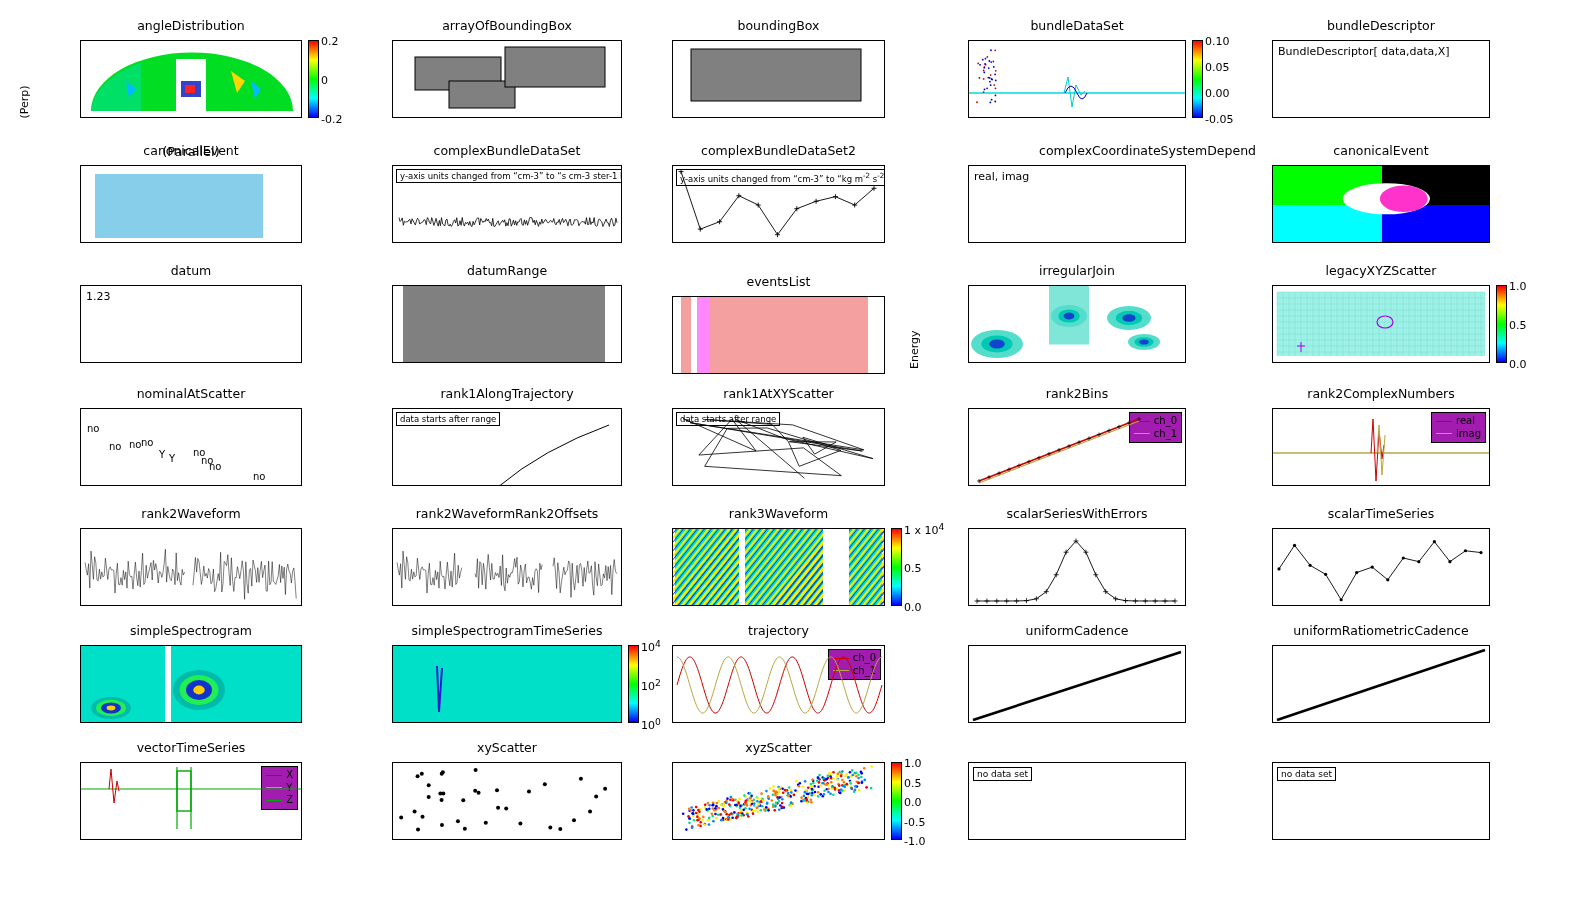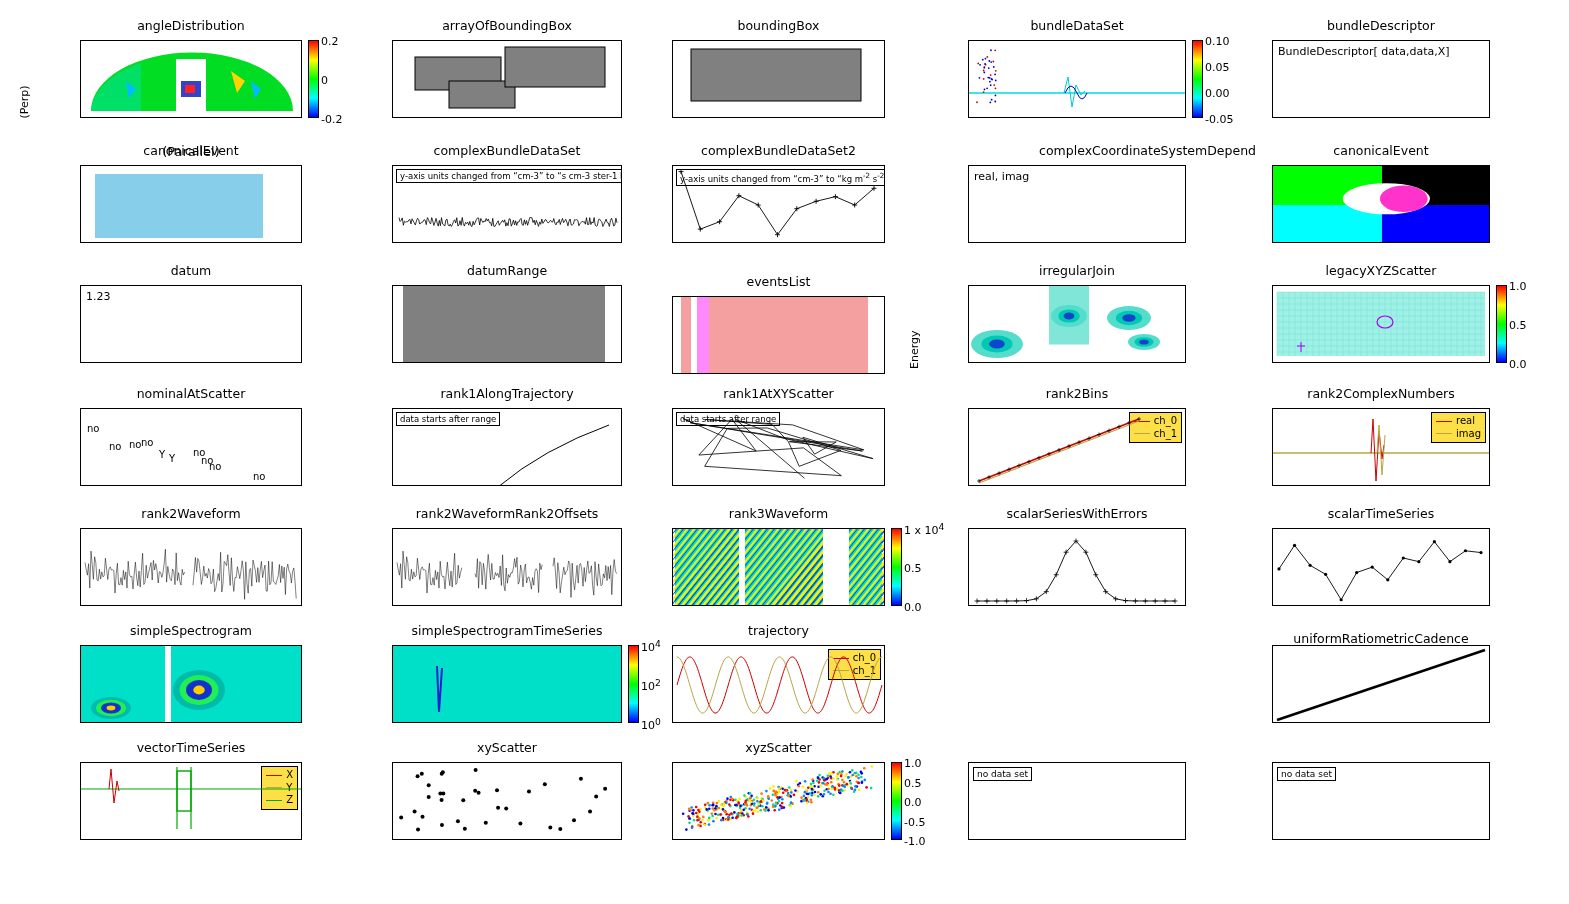--- a/index.html
+++ b/index.html
@@ -5,21 +5,21 @@
   html,body{margin:0;padding:0;background:#ffffff;}
   body{width:1569px;height:904px;font-family:"DejaVu Sans",sans-serif;color:#000;overflow:hidden;}
   #grid{position:relative;width:1569px;height:904px;}
   .cell{position:absolute;}
   .title{position:absolute;left:0;right:0;top:0;text-align:center;font-size:12.5px;color:#000;white-space:nowrap;}
   .plotbox{position:absolute;border:1px solid #000;background:#fff;box-sizing:border-box;overflow:hidden;}
   .ylabel{position:absolute;font-size:11px;white-space:nowrap;transform-origin:center;}
   .cbar{position:absolute;border:1px solid #000;box-sizing:border-box;}
   .cbtick{position:absolute;left:100%;margin-left:3px;transform:translateY(-50%);font-size:11px;white-space:nowrap;}
   .note{position:absolute;border:1px solid #000;background:#fff;font-size:8.5px;padding:1px 3px;white-space:nowrap;}
-  .legend{position:absolute;border:1px solid #000;background:#fde047;font-size:10px;padding:2px 4px;line-height:1.25;}
+  .legend{position:absolute;border:1px solid #000;background:#a21caf;font-size:10px;padding:2px 4px;line-height:1.25;}
   .legend .row{display:flex;align-items:center;gap:4px;white-space:nowrap;}
   .legend .swatch{width:16px;height:0;border-top:1.3px solid #000;display:inline-block;}
   .txt{position:absolute;font-size:13px;white-space:nowrap;}
   svg{display:block;}
 </style>
 </head>
 <body>
 
 <div id="grid">
     <div class="cell" style="left:10px;top:18px;width:362px;height:138px;">
@@ -695,22 +695,30 @@
             <span class="swatch" style="border-top-color:#b8a642;"></span>
             <span>ch_1</span>
           </div>
         </div>
         <svg width="213" height="78" viewBox="0 0 213 78" style="position: absolute; left: 0px; top: 0px;">
           <path d="M4,39L5.025,35.480642801514335L6.05,32.01678796841088L7.075,28.663062560614243L8.1,25.472356831223834L9.125,22.494990115627353L10.15,19.777917265522426L11.175,17.36398814285584L12.2,15.291271851903417L13.225,13.592456366754174L14.25,12.294333022432092L15.275,11.417373999538423L16.3,10.975409465734135L17.325,10.975409465734135L18.35,11.417373999538423L19.375,12.294333022432088L20.4,13.592456366754174L21.425,15.29127185190342L22.45,17.36398814285584L23.475,19.77791726552242L24.5,22.494990115627353L25.525,25.472356831223827L26.55,28.663062560614236L27.575,32.016787968410874L28.6,35.48064280151433L29.625,39L30.65,42.519357198485665L31.675,45.983212031589126L32.7,49.336937439385764L33.725,52.52764316877615L34.75,55.50500988437264L35.775,58.22208273447758L36.8,60.63601185714416L37.825,62.70872814809659L38.85,64.40754363324584L39.875,65.70566697756792L40.9,66.58262600046157L41.925,67.02459053426587L42.95,67.02459053426587L43.975,66.58262600046157L45,65.70566697756792L46.025,64.40754363324584L47.05,62.7087281480966L48.075,60.63601185714417L49.1,58.22208273447758L50.125,55.505009884372654L51.15,52.527643168776166L52.175,49.33693743938578L53.2,45.98321203158914L54.225,42.51935719848567L55.25,39.00000000000001L56.275,35.480642801514335L57.3,32.016787968410874L58.325,28.663062560614236L59.35,25.472356831223824L60.375,22.494990115627342L61.4,19.777917265522408L62.425,17.363988142855856L63.45,15.291271851903424L64.475,13.592456366754178L65.5,12.294333022432092L66.525,11.417373999538423L67.55,10.975409465734135L68.575,10.975409465734135L69.6,11.417373999538423L70.625,12.294333022432088L71.65,13.592456366754185L72.675,15.291271851903417L73.7,17.363988142855856L74.725,19.777917265522394L75.75,22.49499011562735L76.775,25.47235683122381L77.8,28.663062560614243L78.825,32.01678796841086L79.85,35.48064280151435L80.875,38.99999999999999L81.9,42.519357198485636L82.925,45.98321203158912L83.95,49.336937439385736L84.975,52.52764316877617L86,55.50500988437264L87.025,58.222082734477596L88.05,60.636011857144126L89.075,62.70872814809657L90.1,64.40754363324581L91.125,65.70566697756792L92.15,66.58262600046157L93.175,67.02459053426587L94.2,67.02459053426587L95.225,66.58262600046157L96.25,65.70566697756792L97.275,64.40754363324581L98.3,62.70872814809658L99.325,60.63601185714414L100.35,58.22208273447761L101.375,55.505009884372654L102.4,52.527643168776194L103.425,49.336937439385764L104.45,45.98321203158915L105.475,42.51935719848566L106.5,39.000000000000014L107.525,35.48064280151437L108.55,32.01678796841088L109.575,28.663062560614264L110.6,25.472356831223834L111.625,22.494990115627367L112.65,19.77791726552241L113.675,17.363988142855842L114.7,15.291271851903407L115.725,13.592456366754174L116.75,12.294333022432077L117.775,11.41737399953842L118.8,10.975409465734135L119.825,10.975409465734128L120.85,11.417373999538412L121.875,12.294333022432067L122.9,13.592456366754156L123.925,15.291271851903385L124.95,17.363988142855824L125.975,19.77791726552239L127,22.494990115627342L128.025,25.472356831223806L129.05,28.663062560614236L130.075,32.01678796841085L131.1,35.48064280151434L132.125,38.999999999999986L133.15,42.51935719848562L134.175,45.98321203158911L135.2,49.33693743938578L136.225,52.527643168776166L137.25,55.505009884372626L138.275,58.22208273447755L139.3,60.63601185714418L140.325,62.7087281480966L141.35,64.40754363324582L142.375,65.70566697756792L143.4,66.58262600046159L144.425,67.02459053426587L145.45,67.02459053426587L146.475,66.5826260004616L147.5,65.70566697756792L148.525,64.40754363324584L149.55,62.70872814809661L150.575,60.63601185714421L151.6,58.222082734477574L152.625,55.50500988437266L153.65,52.5276431687762L154.675,49.336937439385814L155.7,45.983212031589105L156.725,42.519357198485665L157.75,39.00000000000002L158.775,35.48064280151438L159.8,32.01678796841094L160.825,28.663062560614225L161.85,25.472356831223834L162.875,22.494990115627374L163.9,19.777917265522454L164.925,17.363988142855813L165.95,15.29127185190341L166.975,13.592456366754174L168,12.294333022432095L169.025,11.417373999538412L170.05,10.975409465734135L171.075,10.975409465734128L172.1,11.417373999538402L173.125,12.294333022432081L174.15,13.592456366754156L175.175,15.291271851903385L176.2,17.363988142855785L177.225,19.777917265522422L178.25,22.494990115627335L179.275,25.472356831223795L180.3,28.663062560614183L181.325,32.016787968410895L182.35,35.480642801514335L183.375,38.99999999999998L184.4,42.51935719848562L185.425,45.98321203158906L186.45,49.33693743938577L187.475,52.52764316877616L188.5,55.505009884372626L189.525,58.222082734477546L190.55,60.63601185714418L191.575,62.70872814809659L192.6,64.40754363324582L193.625,65.7056669775679L194.65,66.58262600046159L195.675,67.02459053426587L196.7,67.02459053426587L197.725,66.5826260004616L198.75,65.70566697756792L199.775,64.40754363324585L200.8,62.70872814809661L201.825,60.63601185714421L202.85,58.22208273447758L203.875,55.50500988437267L204.9,52.52764316877621L205.925,49.33693743938582L206.95,45.98321203158911L207.975,42.51935719848567L209,39.00000000000003" stroke="#cc0000" fill="none" stroke-width="1"></path>
           <path d="M4,10.920000000000002L5.025,11.141419187089461L6.05,11.802184835508044L7.075,12.891876276257896L8.1,14.393308424368314L9.125,16.282802797951476L10.15,18.530560942006765L11.175,21.101134367856794L12.2,23.953983596989776L13.225,27.04411749285276L14.25,30.322802797951475L15.275,33.73833268643285L16.3,37.236842211616874L17.325,40.76315778838312L18.35,44.26166731356715L19.375,47.67719720204852L20.4,50.955882507147244L21.425,54.04601640301023L22.45,56.898865632143206L23.475,59.46943905799323L24.5,61.717197202048524L25.525,63.606691575631686L26.55,65.1081237237421L27.575,66.19781516449196L28.6,66.85858081291053L29.625,67.08L30.65,66.85858081291053L31.675,66.19781516449196L32.7,65.1081237237421L33.725,63.60669157563169L34.75,61.717197202048524L35.775,59.469439057993235L36.8,56.8988656321432L37.825,54.04601640301021L38.85,50.95588250714722L39.875,47.677197202048525L40.9,44.261667313567145L41.925,40.76315778838311L42.95,37.236842211616896L43.975,33.73833268643286L45,30.322802797951482L46.025,27.044117492852784L47.05,23.953983596989794L48.075,21.101134367856805L49.1,18.530560942006773L50.125,16.28280279795148L51.15,14.393308424368314L52.175,12.891876276257907L53.2,11.802184835508044L54.225,11.141419187089465L55.25,10.920000000000002L56.275,11.141419187089461L57.3,11.802184835508044L58.325,12.891876276257904L59.35,14.393308424368318L60.375,16.28280279795149L61.4,18.53056094200678L62.425,21.101134367856776L63.45,23.953983596989758L64.475,27.04411749285275L65.5,30.322802797951468L66.525,33.73833268643285L67.55,37.23684221161688L68.575,40.763157788383104L69.6,44.26166731356716L70.625,47.67719720204852L71.65,50.95588250714726L72.675,54.04601640301023L73.7,56.89886563214323L74.725,59.46943905799321L75.75,61.71719720204852L76.775,63.60669157563167L77.8,65.1081237237421L78.825,66.19781516449196L79.85,66.85858081291053L80.875,67.08L81.9,66.85858081291053L82.925,66.19781516449196L83.95,65.10812372374211L84.975,63.606691575631686L86,61.717197202048524L87.025,59.46943905799323L88.05,56.89886563214324L89.075,54.04601640301024L90.1,50.95588250714728L91.125,47.67719720204853L92.15,44.26166731356718L93.175,40.76315778838312L94.2,37.2368422116169L95.225,33.73833268643284L96.25,30.32280279795149L97.275,27.044117492852745L98.3,23.953983596989776L99.325,21.101134367856776L100.35,18.530560942006794L101.375,16.282802797951486L102.4,14.393308424368328L103.425,12.891876276257904L104.45,11.802184835508044L105.475,11.141419187089461L106.5,10.920000000000002L107.525,11.141419187089461L108.55,11.802184835508037L109.575,12.891876276257893L110.6,14.393308424368314L111.625,16.282802797951472L112.65,18.530560942006776L113.675,21.10113436785679L114.7,23.953983596989797L115.725,27.044117492852763L116.75,30.32280279795151L117.775,33.73833268643287L118.8,37.236842211616924L119.825,40.76315778838305L120.85,44.2616673135671L121.875,47.67719720204846L122.9,50.95588250714721L123.925,54.04601640301017L124.95,56.898865632143185L125.975,59.469439057993206L127,61.71719720204851L128.025,63.60669157563167L129.05,65.1081237237421L130.075,66.19781516449196L131.1,66.85858081291053L132.125,67.08L133.15,66.85858081291053L134.175,66.19781516449197L135.2,65.1081237237421L136.225,63.606691575631686L137.25,61.71719720204853L138.275,59.46943905799326L139.3,56.89886563214317L140.325,54.046016403010206L141.35,50.95588250714724L142.375,47.67719720204854L143.4,44.26166731356709L144.425,40.763157788383076L145.45,37.23684221161696L146.475,33.73833268643295L147.5,30.322802797951496L148.525,27.0441174928528L149.55,23.953983596989826L150.575,21.101134367856854L151.6,18.530560942006765L152.625,16.28280279795149L153.65,14.393308424368328L154.675,12.891876276257925L155.7,11.802184835508033L156.725,11.141419187089461L157.75,10.920000000000002L158.775,11.141419187089461L159.8,11.802184835508022L160.825,12.891876276257907L161.85,14.393308424368314L162.875,16.28280279795146L163.9,18.530560942006737L164.925,21.101134367856822L165.95,23.953983596989787L166.975,27.044117492852756L168,30.322802797951454L169.025,33.73833268643291L170.05,37.23684221161692L171.075,40.76315778838304L172.1,44.261667313567045L173.125,47.677197202048504L174.15,50.9558825071472L175.175,54.04601640301017L176.2,56.89886563214314L177.225,59.469439057993235L178.25,61.71719720204851L179.275,63.60669157563167L180.3,65.10812372374207L181.325,66.19781516449197L182.35,66.85858081291053L183.375,67.08L184.4,66.85858081291053L185.425,66.19781516449197L186.45,65.1081237237421L187.475,63.60669157563169L188.5,61.71719720204854L189.525,59.46943905799327L190.55,56.89886563214318L191.575,54.04601640301021L192.6,50.955882507147244L193.625,47.677197202048546L194.65,44.261667313567095L195.675,40.76315778838308L196.7,37.23684221161697L197.725,33.738332686432955L198.75,30.322802797951503L199.775,27.044117492852802L200.8,23.95398359698983L201.825,21.10113436785686L202.85,18.530560942006773L203.875,16.28280279795149L204.9,14.393308424368332L205.925,12.891876276257925L206.95,11.802184835508037L207.975,11.141419187089465L209,10.920000000000002" stroke="#b8a642" fill="none" stroke-width="1"></path>
         </svg>
       </div>
     </div>
+    <div class="cell" style="left:898px;top:623px;width:358px;height:138px;">
+      <div class="title" style="top:0;left:0;width:358px;">uniformCadence</div>
+      <div class="plotbox" style="left:70px;top:22px;width:218px;height:78px;">
+        <svg width="218" height="78" viewBox="0 0 218 78" style="position: absolute; left: 0px; top: 0px;">
+          <line x1="4" y1="74" x2="212" y2="6" stroke="#000" stroke-width="2.6"></line>
+        </svg>
+      </div>
+    </div>
     <div class="cell" style="left:1202px;top:623px;width:358px;height:138px;">
-      <div class="title" style="top:8px;left:0;width:358px;">uniformRatiometricCadence</div>
+      <div class="title" style="top:0;left:0;width:358px;">uniformRatiometricCadence</div>
       <div class="plotbox" style="left:70px;top:22px;width:218px;height:78px;">
         <svg width="218" height="78" viewBox="0 0 218 78" style="position: absolute; left: 0px; top: 0px;">
           <line x1="4" y1="74" x2="212" y2="4" stroke="#000" stroke-width="2.6"></line>
         </svg>
       </div>
     </div>
     <div class="cell" style="left:10px;top:740px;width:362px;height:138px;">
       <div class="title" style="top:0;left:0;width:362px;">vectorTimeSeries</div>
       <div class="plotbox" style="left:70px;top:22px;width:222px;height:78px;">
         <div class="legend" style="right:3px;top:3px;">

